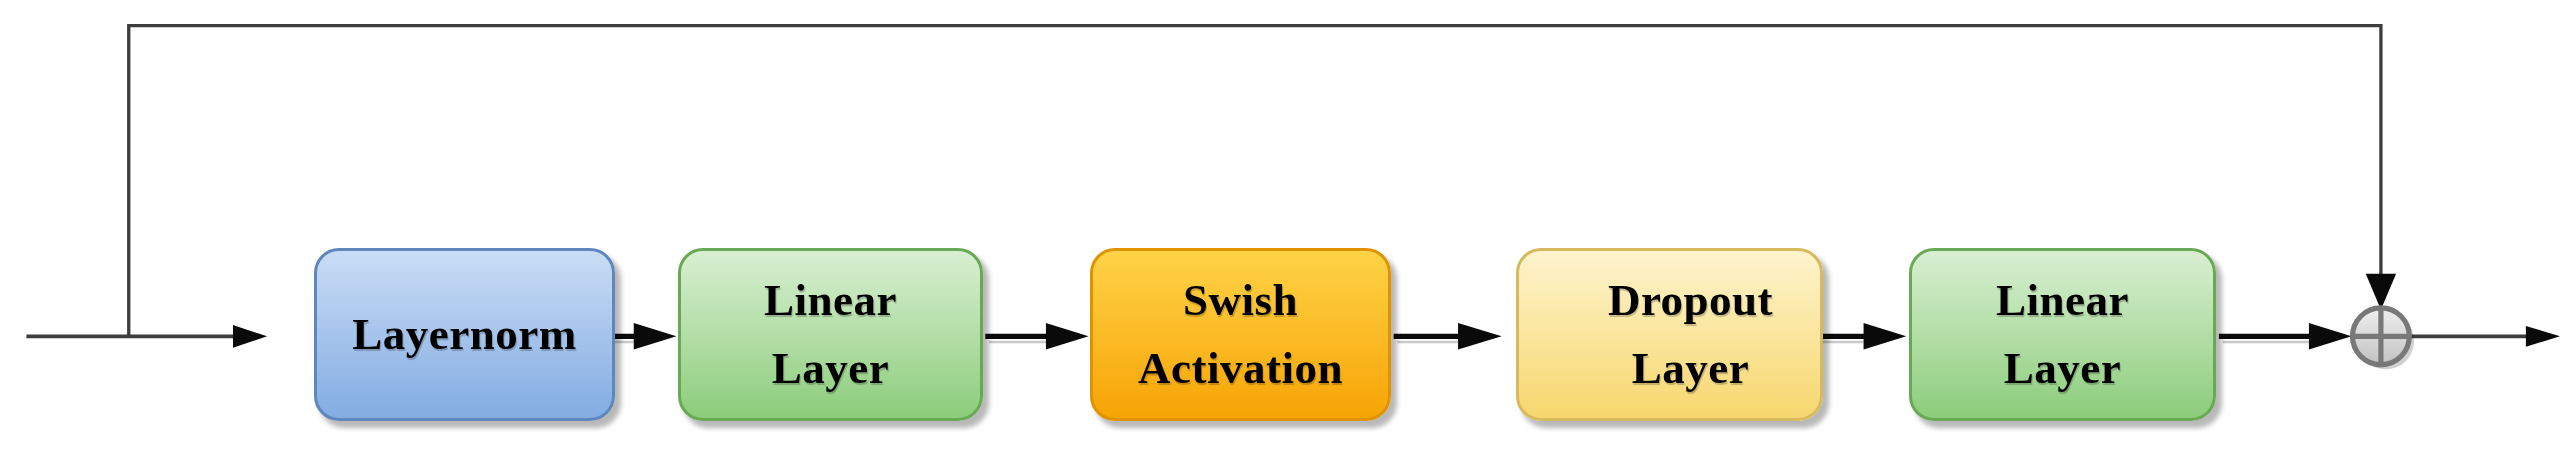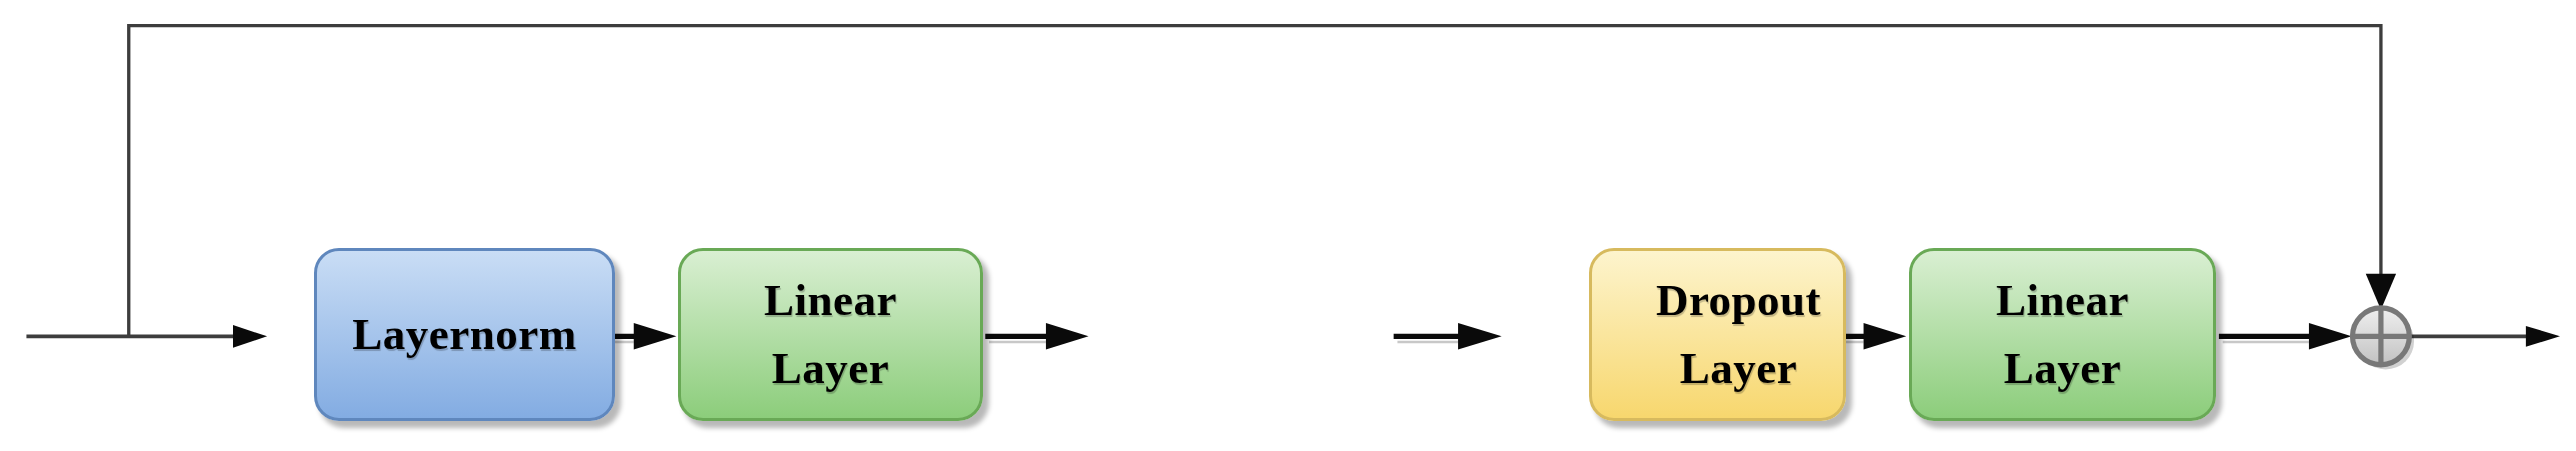--- a/index.html
+++ b/index.html
@@ -34,21 +34,21 @@
     font-size: 45px;
     line-height: 1.5;
     color: #000000;
     white-space: pre-line;
     text-shadow: 0.9px 1.9px 0.9px rgba(0,0,0,0.22);
     letter-spacing: 0.5px;
   }
   .b0 { left: 267px;  width: 301px; }
   .b1 { left: 678px;  width: 305px; }
   .b2 { left: 1090px; width: 301px; }
-  .b3 { left: 1589px; width: 257px; padding-left: 42px; }
+  .b3 { left: 1516px; width: 307px; padding-left: 42px; }
   .b4 { left: 1909px; width: 307px; }
 </style>
 </head>
 <body>
 
 <div class="canvas">
 
   <svg class="connectors" viewBox="0 0 2717 476">
     <defs>
       <linearGradient id="grayGrad" x1="0" y1="0" x2="0" y2="1">
@@ -106,20 +106,24 @@
     </g>
   </svg>
 
   <div class="block b0" style="background: linear-gradient(rgb(201, 221, 245) 0%, rgb(131, 172, 226) 100%); border-color: rgb(95, 135, 189); margin-left: 47px;">
     <span class="label">Layernorm</span>
   </div>
   <div class="block b1" style="background: linear-gradient(rgb(217, 239, 210) 0%, rgb(140, 205, 123) 100%); border-color: rgb(105, 169, 86);">
     <span class="label">Linear
 Layer</span>
   </div>
+  <div class="block b2" style="background: linear-gradient(rgb(254, 211, 71) 0%, rgb(247, 164, 5) 100%); border-color: rgb(223, 147, 0);">
+    <span class="label">Swish
+Activation</span>
+  </div>
   <div class="block b3" style="background: linear-gradient(rgb(253, 244, 205) 0%, rgb(247, 215, 110) 100%); border-color: rgb(215, 186, 94);">
     <span class="label">Dropout
 Layer</span>
   </div>
   <div class="block b4" style="background: linear-gradient(rgb(217, 239, 210) 0%, rgb(140, 205, 123) 100%); border-color: rgb(105, 169, 86);">
     <span class="label">Linear
 Layer</span>
   </div>
 
 </div>

